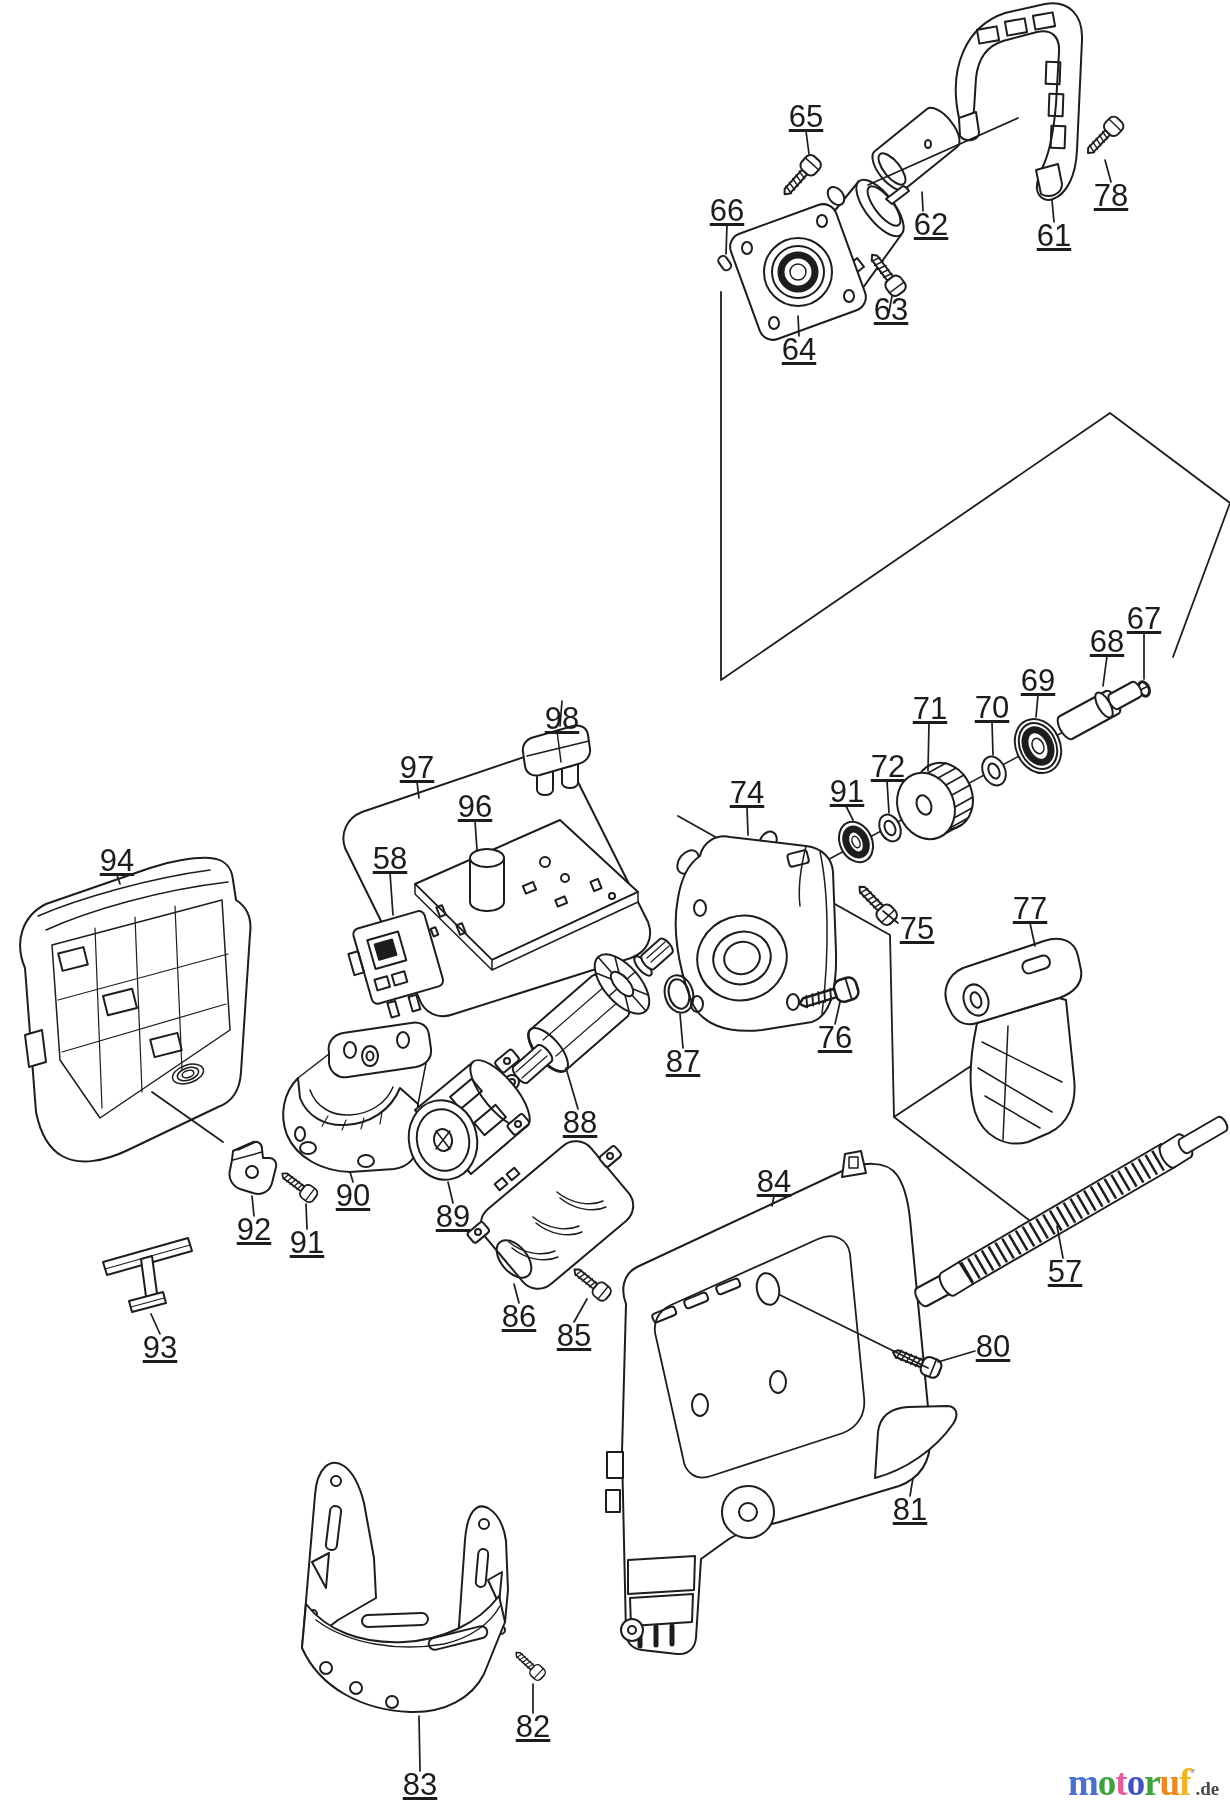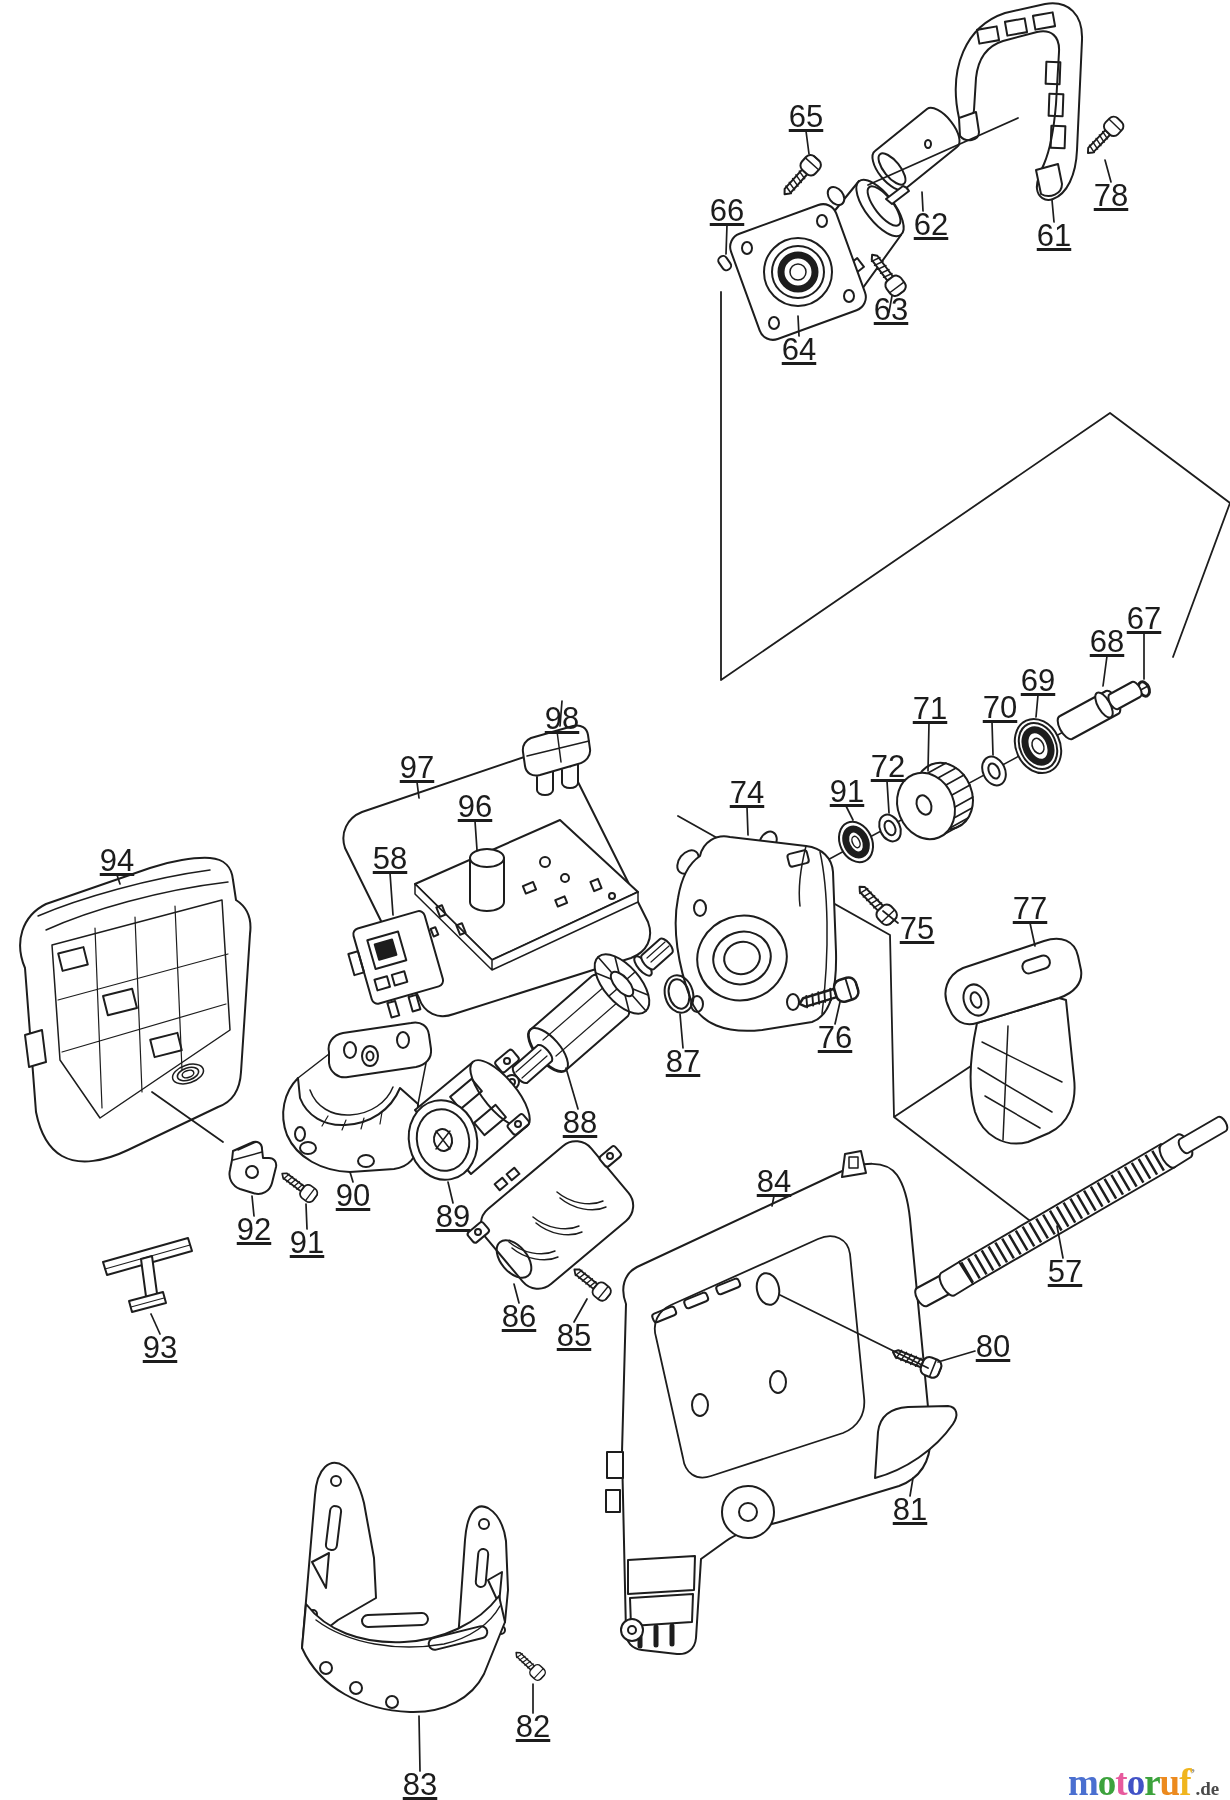--- a/index.html
+++ b/index.html
@@ -370,21 +370,21 @@
 <div id="label-layer">
       <div class="part-label" style="left: 1054px; top: 236px;">61</div>
       <div class="part-label" style="left: 923px; top: 225px; margin-left: 8px;">62</div>
       <div class="part-label" style="left: 891px; top: 310px; text-align: right;">63</div>
       <div class="part-label" style="left: 799px; top: 350px;">64</div>
       <div class="part-label" style="left: 806px; top: 117px;">65</div>
       <div class="part-label" style="left: 727px; top: 211px;">66</div>
       <div class="part-label" style="left: 1144px; top: 619px;">67</div>
       <div class="part-label" style="left: 1107px; top: 642px;">68</div>
       <div class="part-label" style="left: 1038px; top: 681px;">69</div>
-      <div class="part-label" style="left: 992px; top: 708px; margin-left: 8px;">70</div>
+      <div class="part-label" style="left: 992px; top: 708px;">70</div>
       <div class="part-label" style="left: 930px; top: 709px;">71</div>
       <div class="part-label" style="left: 888px; top: 767px;">72</div>
       <div class="part-label" style="left: 847px; top: 792px;">91</div>
       <div class="part-label" style="left: 747px; top: 793px;">74</div>
       <div class="part-label" style="left: 917px; top: 929px;">75</div>
       <div class="part-label" style="left: 835px; top: 1038px;">76</div>
       <div class="part-label" style="left: 1030px; top: 909px;">77</div>
       <div class="part-label" style="left: 1111px; top: 196px;">78</div>
       <div class="part-label" style="left: 1065px; top: 1272px;">57</div>
       <div class="part-label" style="left: 993px; top: 1347px;">80</div>

